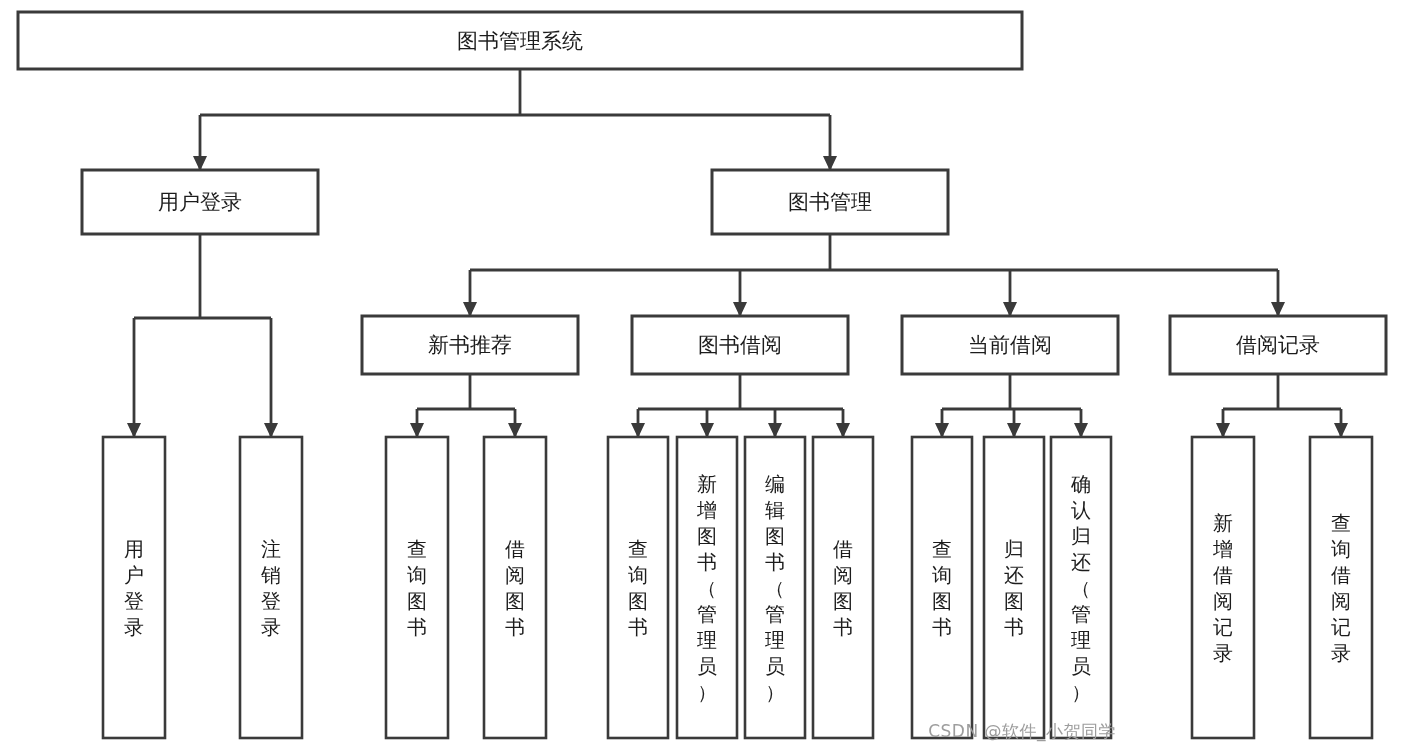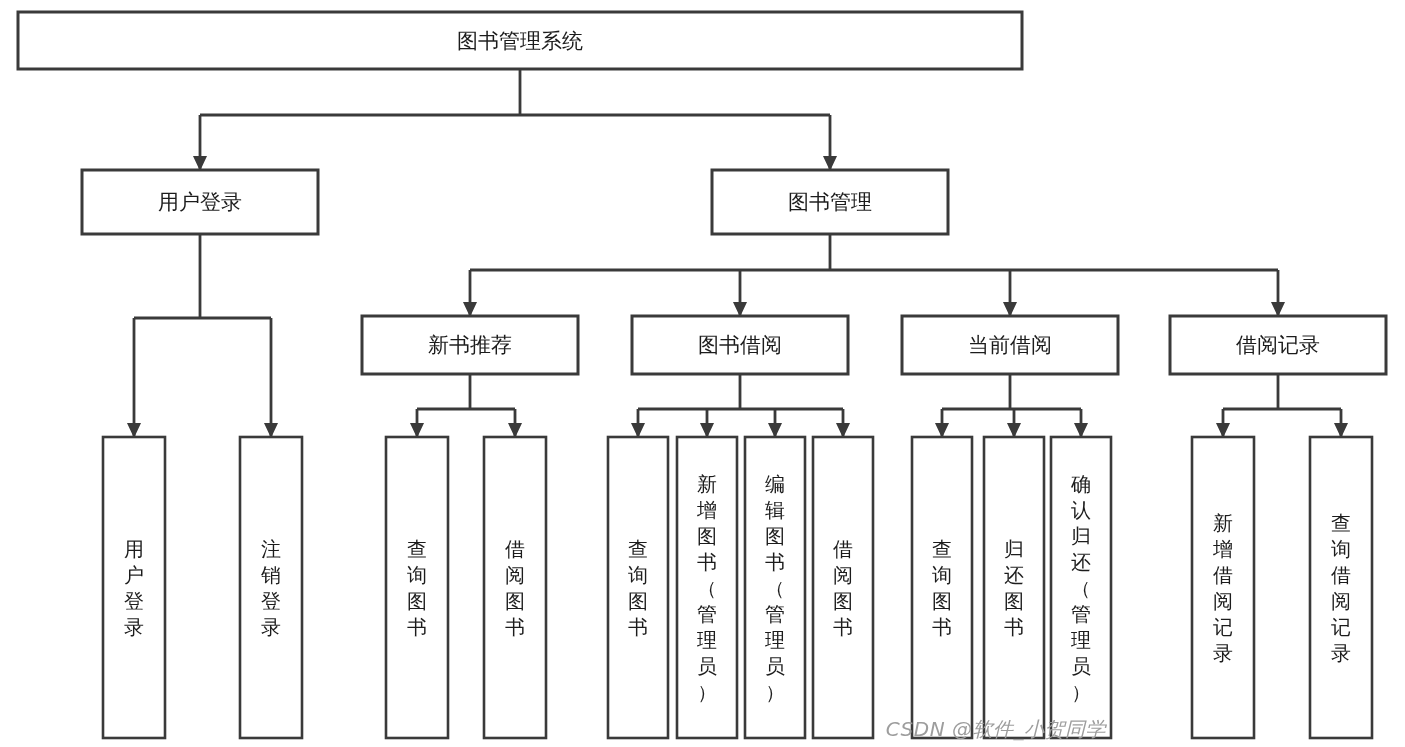--- a/index.html
+++ b/index.html
@@ -56,28 +56,27 @@
     dominant-baseline: middle;
   }
   .node-label-v {
     font-family: "DejaVu Sans", "Liberation Sans", sans-serif;
     font-size: 20px;
     fill: #1c1c1c;
     text-anchor: middle;
   }
   .watermark {
     position: absolute;
-    right: 18px;
+    right: 8px;
     bottom: 4px;
     font-family: "DejaVu Sans", "Liberation Sans", sans-serif;
-    font-size: 20px;
+    font-size: 17px;
     color: #9d9d9d;
     white-space: nowrap;
     letter-spacing: 0.5px;
-    font-style: italic;
   }
 </style>
 </head>
 <body>
 
 <div id="diagram-root">
   <svg id="tree-svg" viewBox="0 0 1405 747">
     <g id="edges-layer">
         <g>
           <path d="M 520 69 L 520 115" class="edge-line"></path>

